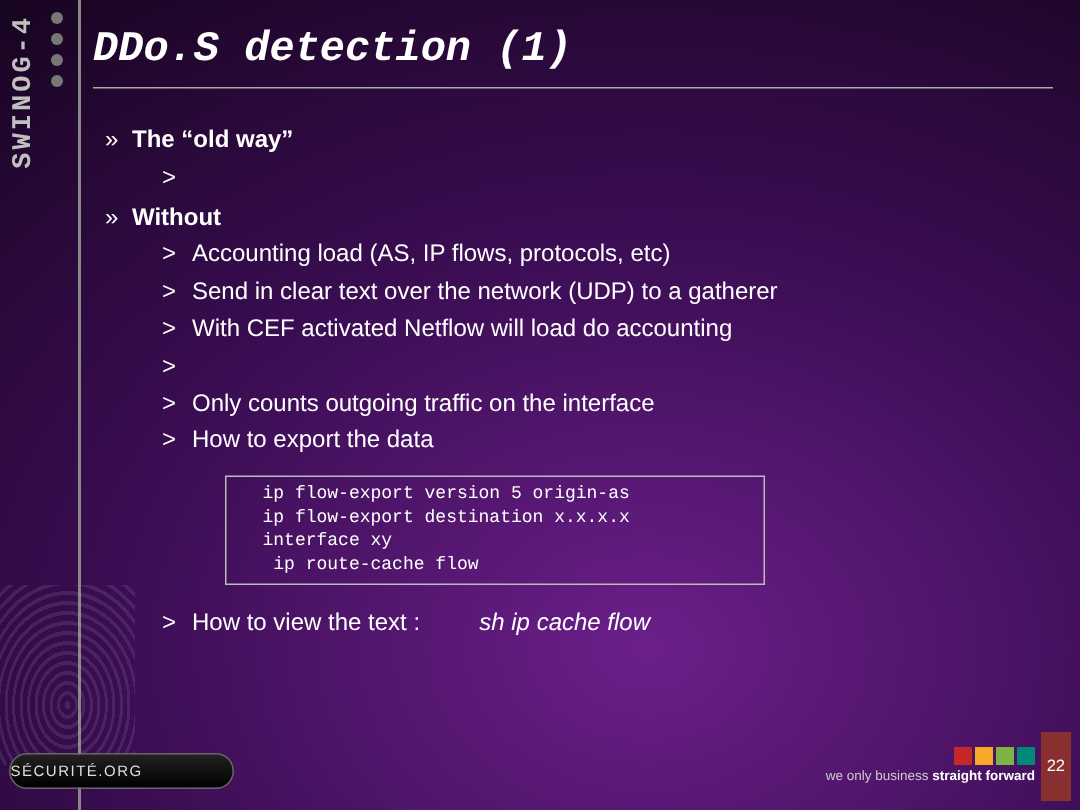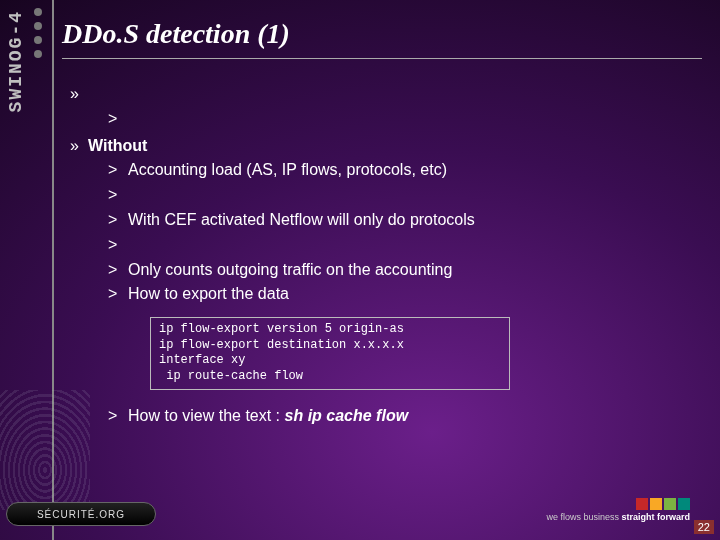--- a/index.html
+++ b/index.html
@@ -35,21 +35,21 @@
     position: absolute;
     left: 52px; top: 0; width: 2px; height: 540px;
     background: #888;
   }
   .title {
     position: absolute;
     left: 62px; top: 18px;
     font-size: 28px;
     font-weight: bold;
     font-style: italic;
-    font-family: Liberation Serif, serif;
+    font-family: Liberation Mono, monospace;
     color: #fff;
   }
   .hrule {
     position: absolute;
     left: 62px; top: 58px;
     width: 640px; height: 1px;
     background: #aaa;
   }
   .content {
     position: absolute;
@@ -71,25 +71,25 @@
   .lvl2 {
     display: flex;
     align-items: flex-start;
     margin-left: 38px;
   }
   .lvl2 .marker {
     width: 20px; flex: 0 0 20px;
     color: #fff;
   }
   .lvl2 .txt { font-weight: normal; }
-  .lvl2 .txt em { font-style: italic; font-weight: bold; }
+  .lvl2 .txt em { font-style: italic; font-weight: normal; margin-left: 35px; }
   .codebox {
     margin: 10px 0 0 80px;
     border: 1px solid #bbb;
-    padding: 4px 8px;
+    padding: 4px 24px;
     font-family: "Courier New", monospace;
     font-size: 12px;
     line-height: 1.3;
     color: #fff;
     width: 360px;
     white-space: pre;
   }
   .fingerprint {
     position: absolute;
     left: 0; bottom: 30px;
@@ -105,21 +105,21 @@
     position: absolute;
     left: 6px; bottom: 14px;
     width: 150px; height: 24px;
     background: linear-gradient(#222,#000);
     border: 1px solid #666;
     border-radius: 12px;
     color: #ddd;
     font-family: "Arial Black", sans-serif;
     font-size: 10px;
     letter-spacing: 1px;
-    text-align: center;
+    text-align: left;
     line-height: 24px;
   }
   .logo-right {
     position: absolute;
     right: 30px; bottom: 18px;
     display: flex; flex-direction: column; align-items: flex-end;
     gap: 2px;
   }
   .sq-row { display: flex; gap: 2px; }
   .sq { width: 12px; height: 12px; }
@@ -127,21 +127,21 @@
   .sq.l { background: #7cb342; } .sq.t { background: #00897b; }
   .tag {
     font-size: 9px; color: #ccc; font-family: Verdana,sans-serif;
   }
   .tag b { color: #fff; font-weight: bold; }
   .pagenum {
     position: absolute;
     right: 6px; bottom: 6px;
     font-size: 11px; color: #fff;
     background: #8a2f2f;
-    padding: 1px 4px;
+    padding: 17px 4px;
     margin-left: 18px;
   }
 </style>
 </head>
 <body>
 
 <div class="sidebar">SWINOG-4</div>
 <div class="bullets-col">
   <span></span>
     <span></span>
@@ -150,46 +150,48 @@
 </div>
 <div class="vrule"></div>
 
 <div class="title">DDo.S detection (1)</div>
 <div class="hrule"></div>
 
 <div class="content">
 
   <div class="lvl1">
     <span class="marker">»</span>
+    <span class="txt">The “old way”</span>
   </div>
   <div class="lvl2">
     <span class="marker">&gt;</span>
   </div>
 
   <div class="lvl1">
     <span class="marker">»</span>
     <span class="txt">Without</span>
   </div>
   <div class="lvl2">
     <span class="marker">&gt;</span>
     <span class="txt">Accounting load (AS, IP flows, protocols, etc)</span>
   </div>
   <div class="lvl2">
     <span class="marker">&gt;</span>
-  </div>
-  <div class="lvl2">
-    <span class="marker">&gt;</span>
-    <span class="txt">With CEF activated Netflow will only do protocols</span>
-  </div>
-  <div class="lvl2">
-    <span class="marker">&gt;</span>
-  </div>
-  <div class="lvl2">
-    <span class="marker">&gt;</span>
-    <span class="txt">Only counts outgoing traffic on the accounting</span>
+    <span class="txt">Send in clear text over the network (UDP) to a gatherer</span>
+  </div>
+  <div class="lvl2">
+    <span class="marker">&gt;</span>
+    <span class="txt">With CEF activated Netflow will load do accounting</span>
+  </div>
+  <div class="lvl2">
+    <span class="marker">&gt;</span>
+  </div>
+  <div class="lvl2">
+    <span class="marker">&gt;</span>
+    <span class="txt">Only counts outgoing traffic on the interface</span>
   </div>
   <div class="lvl2">
     <span class="marker">&gt;</span>
     <span class="txt">How to export the data</span>
   </div>
 
   <div class="codebox">ip flow-export version 5 origin-as
 ip flow-export destination x.x.x.x
 interface xy
  ip route-cache flow</div>
@@ -208,17 +210,17 @@
 <div class="logo-left">SÉCURITÉ.ORG</div>
 
 <div class="logo-right">
   <div class="sq-row">
     <span class="sq r"></span>
       <span class="sq y"></span>
       <span class="sq l"></span>
       <span class="sq t"></span>
   </div>
   <div class="tag">
-    <span>we flows business </span><b>straight forward</b>
+    <span>we only business </span><b>straight forward</b>
   </div>
 </div>
 
 <div class="pagenum">22</div>
 
 </body></html>

